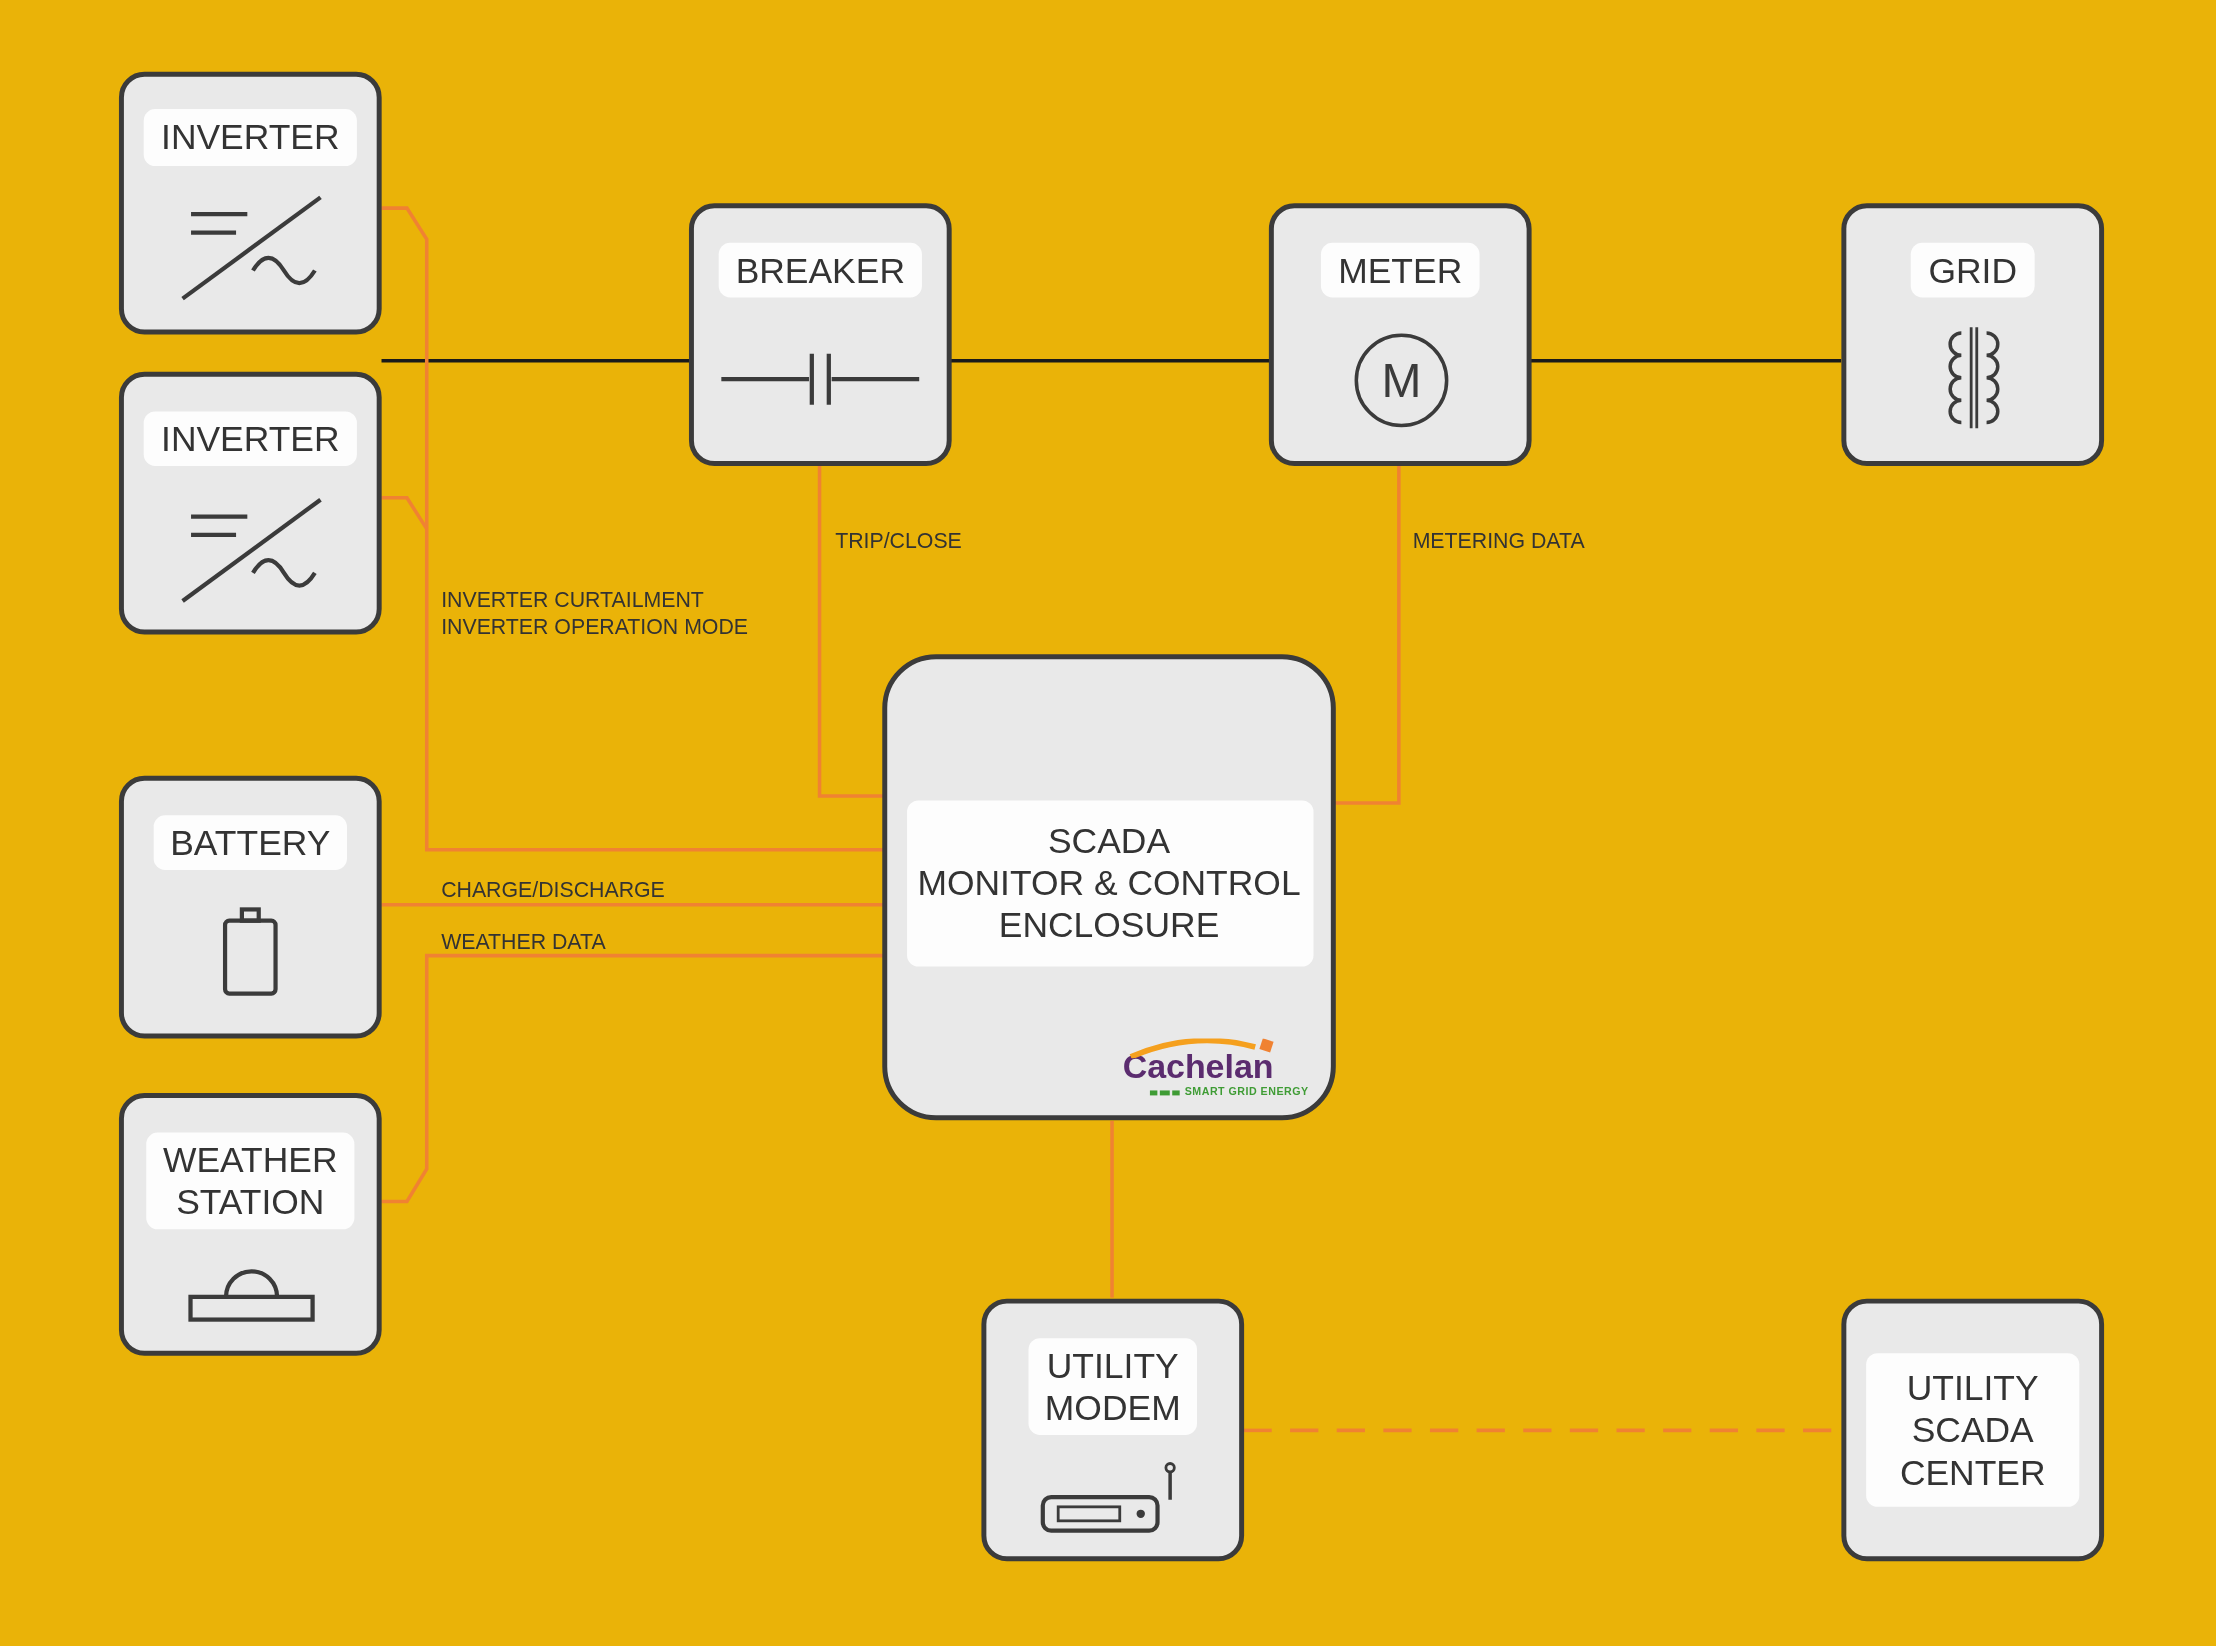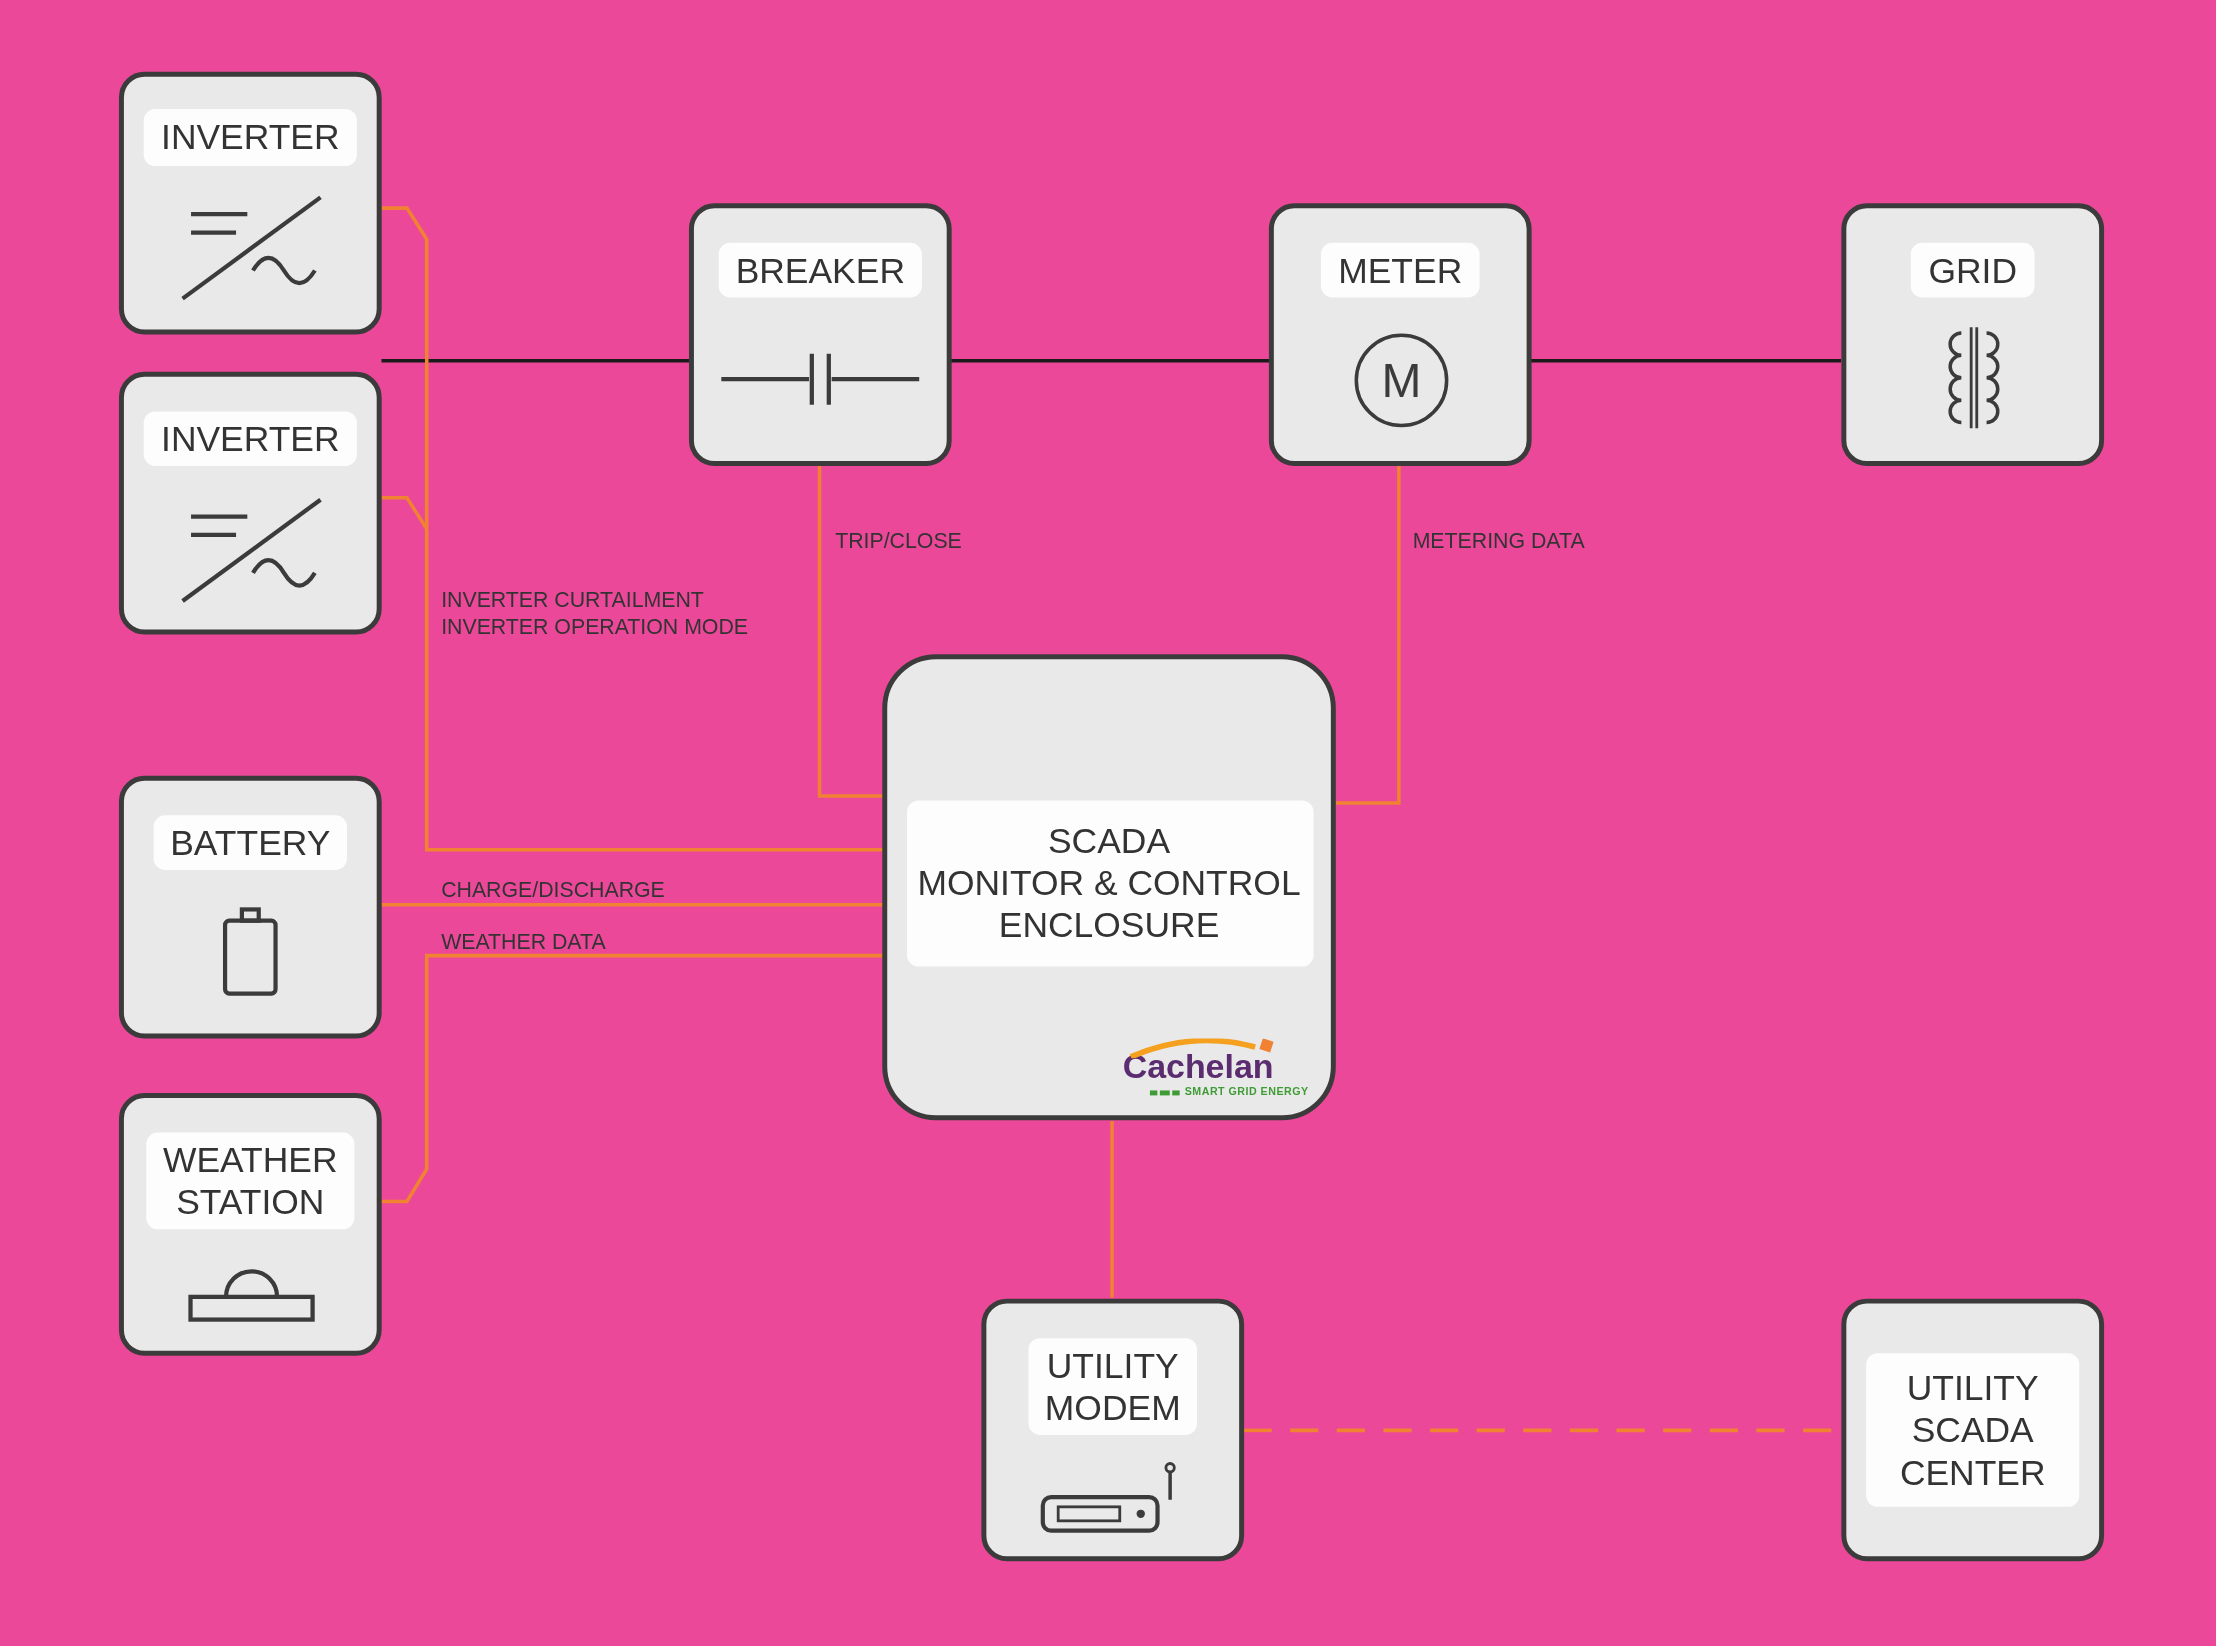--- a/index.html
+++ b/index.html
@@ -1,19 +1,19 @@
 <!DOCTYPE html>
 <html style="font-size:9px"><head>
 <meta charset="utf-8">
 <style>
   * { margin:0; padding:0; box-sizing:border-box; }
   html,body { background:#ffffff; }
   body { font-family:"Liberation Sans", sans-serif; }
 
-  .viewport { position:relative; width:2216px; height:1646px; background:#ec4899; overflow:hidden; }
+  .viewport { position:relative; width:2216px; height:1646px; background:#eab308; overflow:hidden; }
   .canvas   { position:absolute; left:0; top:0; width:894px; height:664px;
               transform:scale(2.4783); transform-origin:0 0; }
 
   .wires { position:absolute; left:0; top:0; z-index:1; }
 
   .node { position:absolute; z-index:2; background:#E9E9E9; border:2.3px solid #3B3B3B;
           border-radius:10.3px; display:flex; flex-direction:column; align-items:center; }
   .box-sm { width:106px; height:106px; }
 
   .pill { background:#FDFDFD; border-radius:4.6px; padding:2.9px 6.8px; margin-top:13.7px;

